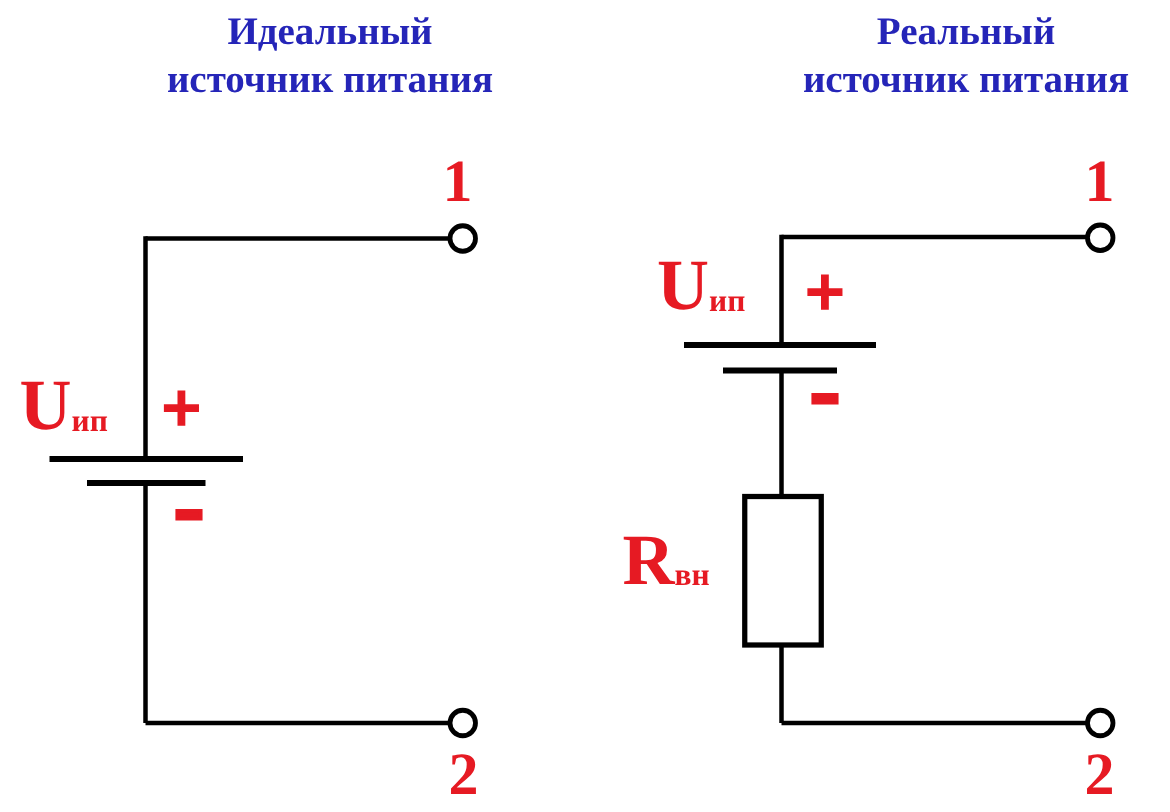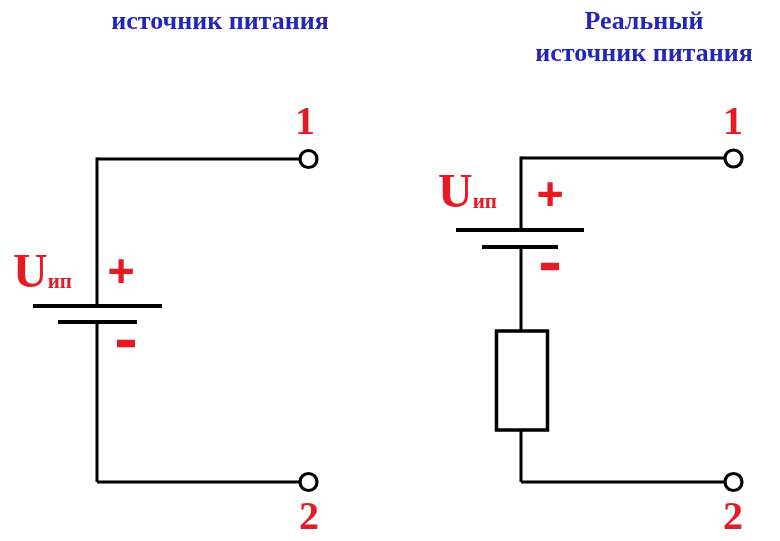--- a/index.html
+++ b/index.html
@@ -59,20 +59,21 @@
     transform: translateX(-50%);
     -webkit-text-stroke: 2.5px #e61a23;
   }
 </style>
 </head>
 <body>
 
 <div class="stage">
 
   <div class="title title-left">
+    <span class="line">Идеальный</span>
     <span class="line">источник питания</span>
   </div>
   <div class="title title-right">
     <span class="line">Реальный</span>
     <span class="line">источник питания</span>
   </div>
 
   <svg class="circuit-svg" viewBox="0 0 780 541">
 
     <g stroke="#000000" fill="none">
@@ -108,14 +109,17 @@
   <div class="red-label sign-plus" style="left:121px; top:249px;">+</div>
   <div class="red-label sign-minus" style="left:126px; top:307px;">-</div>
 
   <div class="red-label terminal-num" style="left:733px; top:101px;">1</div>
   <div class="red-label terminal-num" style="left:733px; top:496px;">2</div>
   <div class="red-label vlabel" style="left:438px; top:167px;">
     <span class="main">U</span><span class="sub">ип</span>
   </div>
   <div class="red-label sign-plus" style="left:550px; top:172px;">+</div>
   <div class="red-label sign-minus" style="left:550px; top:230px;">-</div>
+  <div class="red-label vlabel" style="left:415px; top:350px;">
+    <span class="main">R</span><span class="sub">вн</span>
+  </div>
 
 </div>
 
 </body></html>

